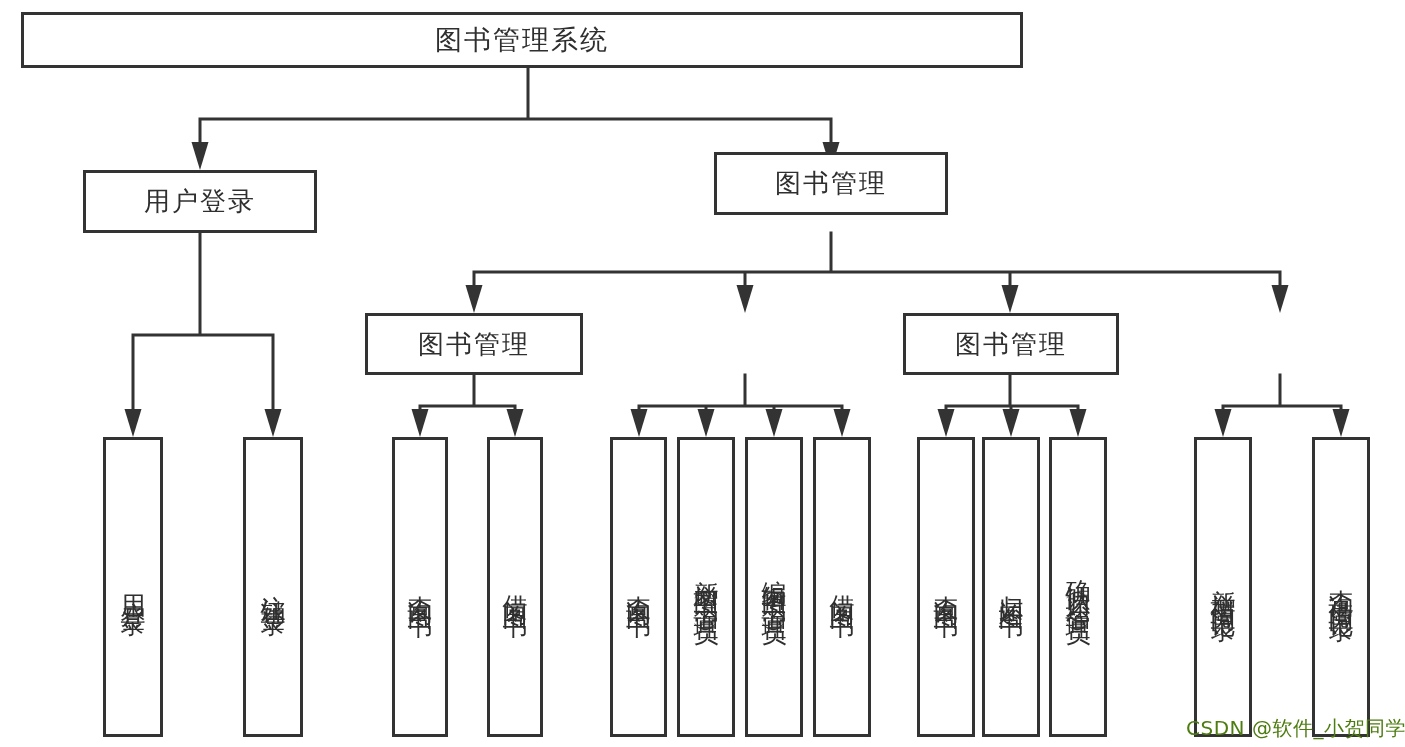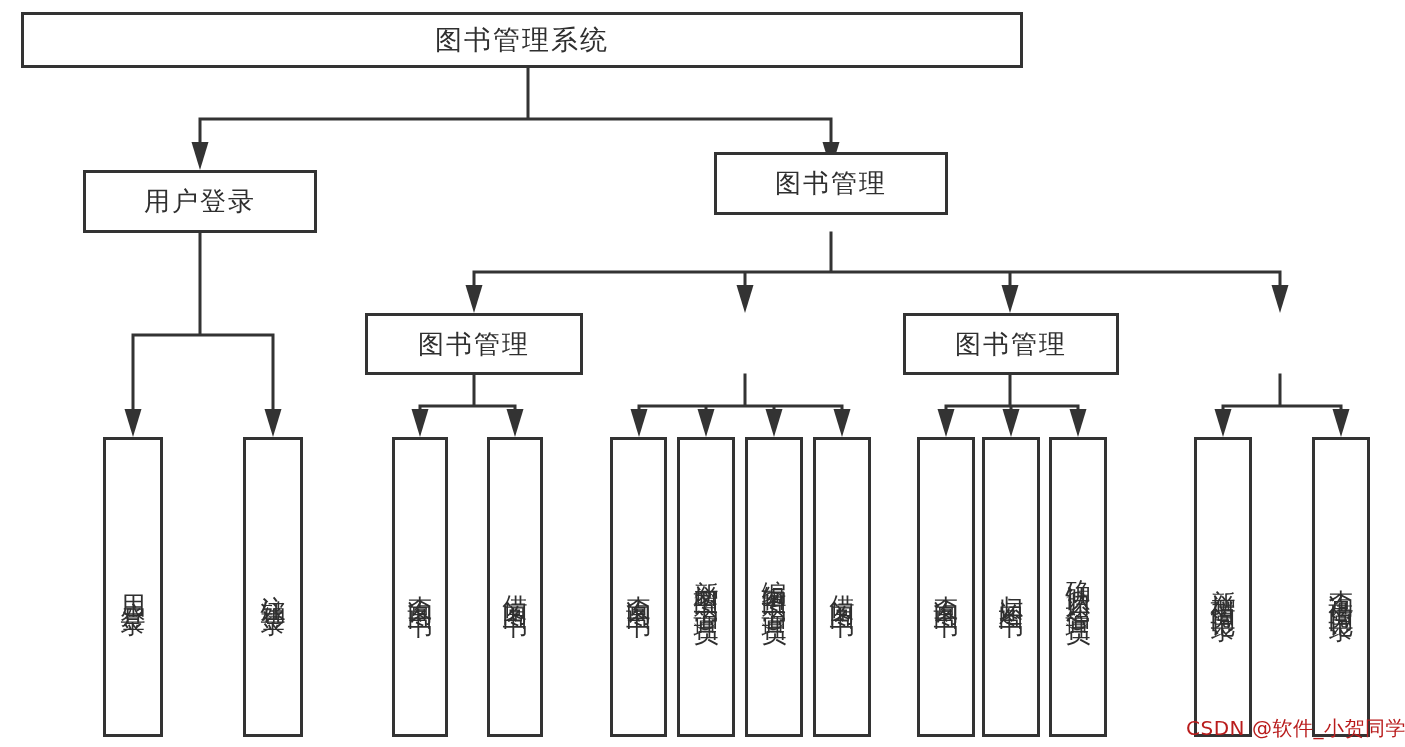--- a/index.html
+++ b/index.html
@@ -13,21 +13,21 @@
     font-size:26px;letter-spacing:2px;text-align:center;white-space:nowrap;
   }
   .node.root{font-size:27px;}
   .node.v{
     writing-mode:vertical-rl;text-orientation:mixed;
     font-size:25px;letter-spacing:6px;white-space:normal;
     width:60px;top:437px;height:300px;
   }
   .watermark{
     position:absolute;left:1186px;top:715px;width:212px;
-    color:#b91c1c;font-size:20px;text-align:right;letter-spacing:0.5px;
+    color:#4d7c0f;font-size:20px;text-align:right;letter-spacing:0.5px;
     white-space:nowrap;z-index:5;
   }
 </style>
 </head>
 <body>
 
 <div class="canvas">
 
   <svg class="wires" width="1405" height="747" viewBox="0 0 1405 747" fill="none" xmlns="http://www.w3.org/2000/svg">
     <g stroke="#333333" stroke-width="3" stroke-linecap="square">

